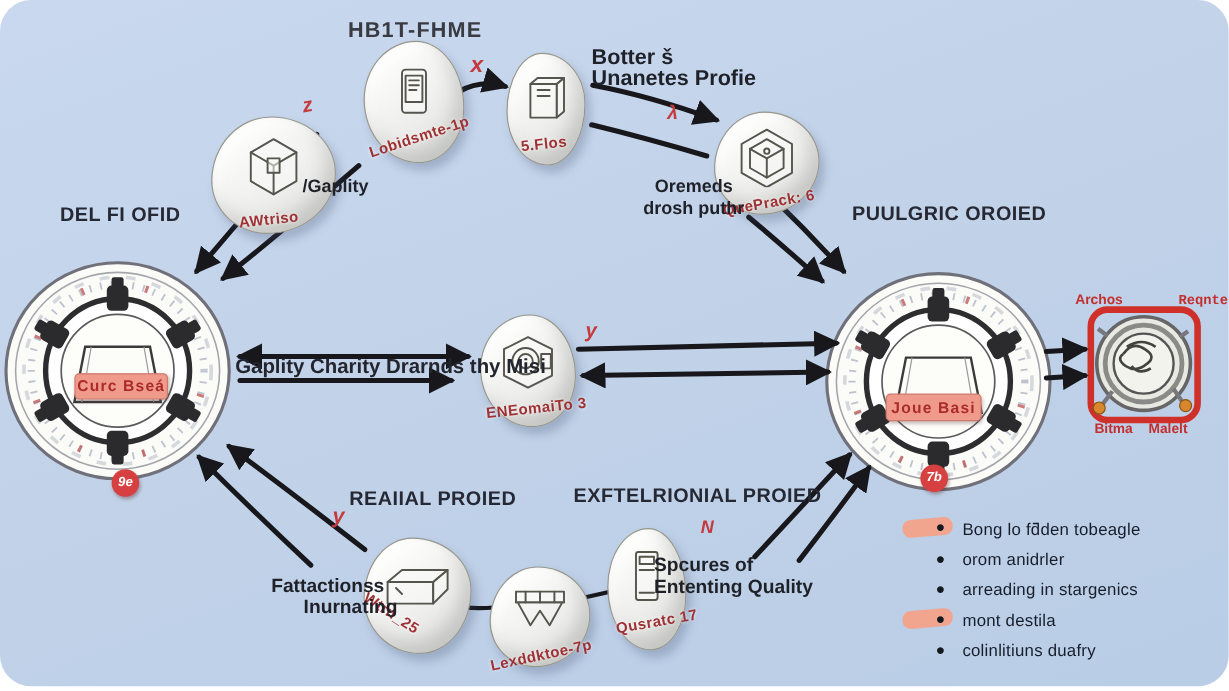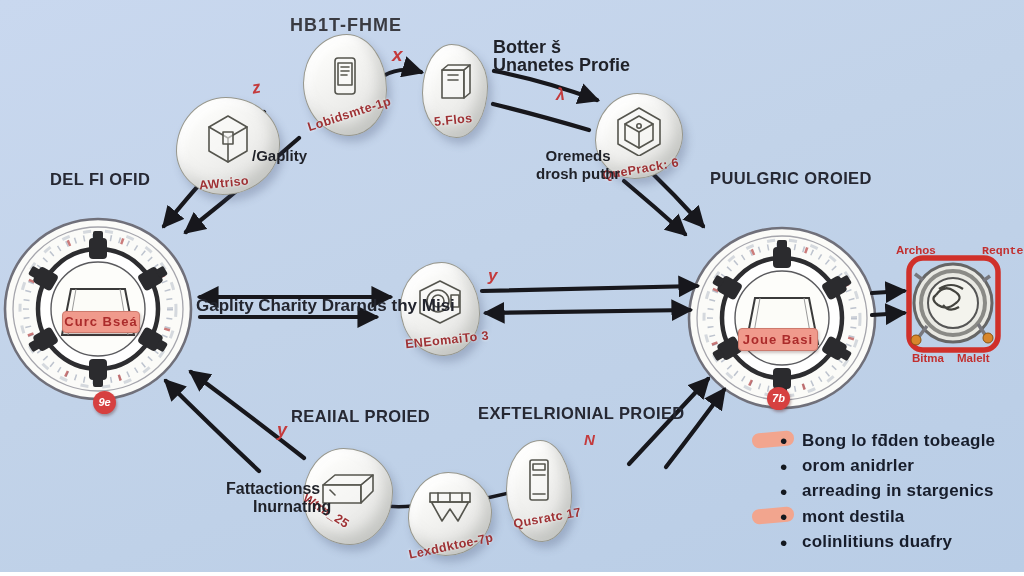--- a/index.html
+++ b/index.html
@@ -1,18 +1,18 @@
 <!DOCTYPE html>
 <html><head>
 <meta charset="utf-8">
 <style>
   html,body{margin:0;padding:0;}
   #stage{position:relative;width:1024px;height:572px;overflow:hidden;
     background:linear-gradient(160deg,#c9d8ef 0%,#c2d3e9 45%,#b9cde6 100%);
-    font-family:"Liberation Sans",sans-serif;}
+    font-family:"Liberation Sans",sans-serif;border-radius:26px;}
   svg{display:block;}
   #art{position:absolute;left:0;top:0;z-index:1;}
   .h-label{position:absolute;z-index:3;font-weight:700;font-size:16.5px;color:#262833;letter-spacing:.4px;white-space:nowrap;}
   .title{font-size:18px;color:#3a3b42;letter-spacing:1px;}
   .cap{position:absolute;z-index:3;font-weight:700;font-size:18px;color:#1f2128;line-height:18px;white-space:nowrap;}
   .flow{position:absolute;z-index:3;font-weight:700;font-size:17px;color:#23252e;white-space:nowrap;margin-top:24px;}
   .blob{position:absolute;z-index:2;background:linear-gradient(145deg,#fcfcfa 20%,#ececе9 65%,#dddedb);
     background:linear-gradient(145deg,#fcfcfa 20%,#ececea 65%,#dcddda);
     border:1.5px solid #97978d;display:flex;align-items:center;justify-content:center;
     box-shadow:4px 6px 8px rgba(70,80,110,.28), inset -7px -9px 14px rgba(168,170,165,.5), inset 5px 6px 10px rgba(255,255,255,.9);}
@@ -27,21 +27,21 @@
   .badge{position:absolute;z-index:4;width:23px;height:23px;border-radius:50%;background:#d64040;
     color:#fff;font-size:11px;font-weight:700;font-style:italic;text-align:center;line-height:23px;
     box-shadow:1px 2px 3px rgba(90,40,40,.4);}
   .mark{position:absolute;z-index:4;color:#c43a3c;font-weight:700;font-style:italic;}
   .insp{position:absolute;z-index:4;color:#c22f2f;font-weight:700;font-size:11.5px;white-space:nowrap;}
   #legend{position:absolute;z-index:3;left:748px;top:428px;width:276px;display:flex;flex-direction:column;}
   .lrow{position:relative;height:25.4px;display:flex;align-items:center;}
   .lswatch{position:absolute;left:4px;top:4px;width:42px;height:15px;background:#f2a58e;border-radius:7px;
     transform:rotate(-5deg);}
   .lbullet{position:relative;z-index:1;margin-left:32px;width:14px;font-size:21px;color:#14181f;line-height:1;}
-  .ltext{position:relative;z-index:1;margin-left:8px;font-size:17px;font-weight:700;color:#171d2b;white-space:nowrap;
+  .ltext{position:relative;z-index:1;margin-left:8px;font-size:14px;font-weight:400;color:#171d2b;white-space:nowrap;
     letter-spacing:.2px;}
   .icon svg{stroke:#55554e;fill:rgba(250,250,247,.55);stroke-width:1.6;stroke-linejoin:round;stroke-linecap:round;}
 </style>
 </head>
 <body>
 
 <div id="stage">
 
   <svg id="art" width="1024" height="576" viewBox="0 0 1024 576">
     <defs>
@@ -142,20 +142,24 @@
     <div>Unanetes Profie</div>
   </div>
   <div class="cap" style="left:536px;top:147px;font-size:15px;text-align:center;">
     <div>Oremeds</div>
     <div>drosh puthr</div>
   </div>
   <div class="cap" style="left:226px;top:480px;font-size:16px;">
     <div>Fattactionss</div>
     <div style="margin-left:27px;">Inurnating</div>
   </div>
+  <div class="cap" style="left:545px;top:463px;font-size:16px;">
+    <div>Spcures of</div>
+    <div>Ententing Quality</div>
+  </div>
   <div class="cap" style="left:252px;top:147px;font-size:15px;">/Gaplity</div>
 
   <div class="blob r1" style="left:176px;top:97px;width:102px;height:96px;">
     <span class="icon">
       <svg width="46" height="50" viewBox="0 0 46 50" style="margin-bottom:14px;">
         <polygon points="23,2 42,13 42,37 23,48 4,37 4,13"></polygon>
         <polyline points="4,13 23,24 42,13" fill="none"></polyline>
         <line x1="23" y1="24" x2="23" y2="48"></line>
         <rect x="18" y="18" width="10" height="12"></rect>
       </svg>

